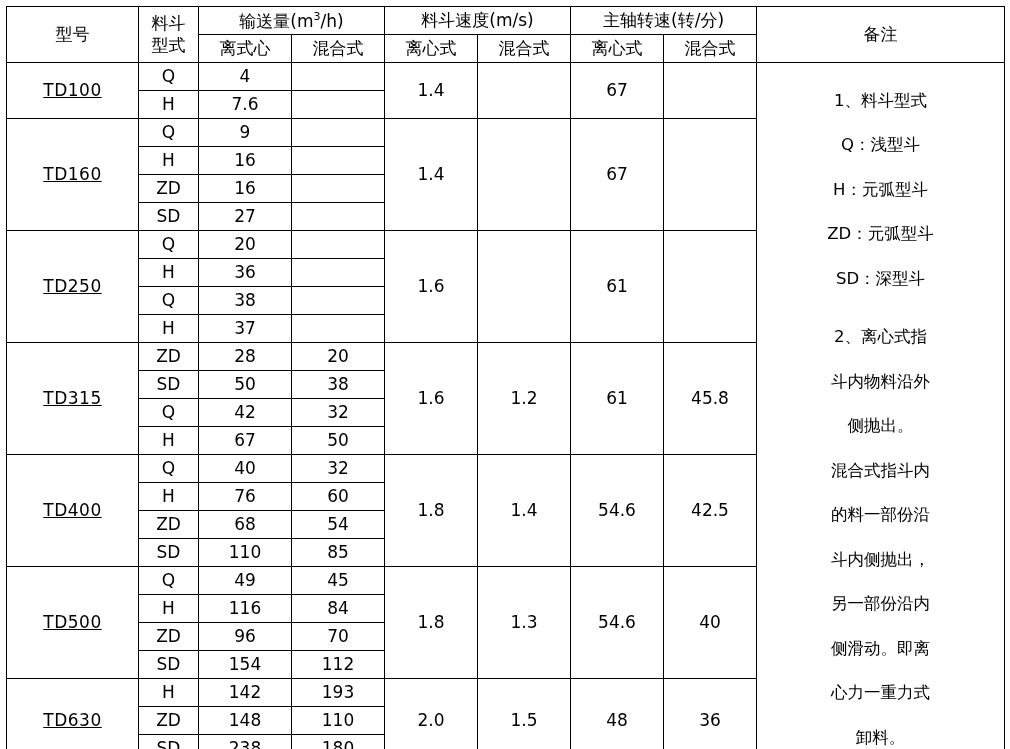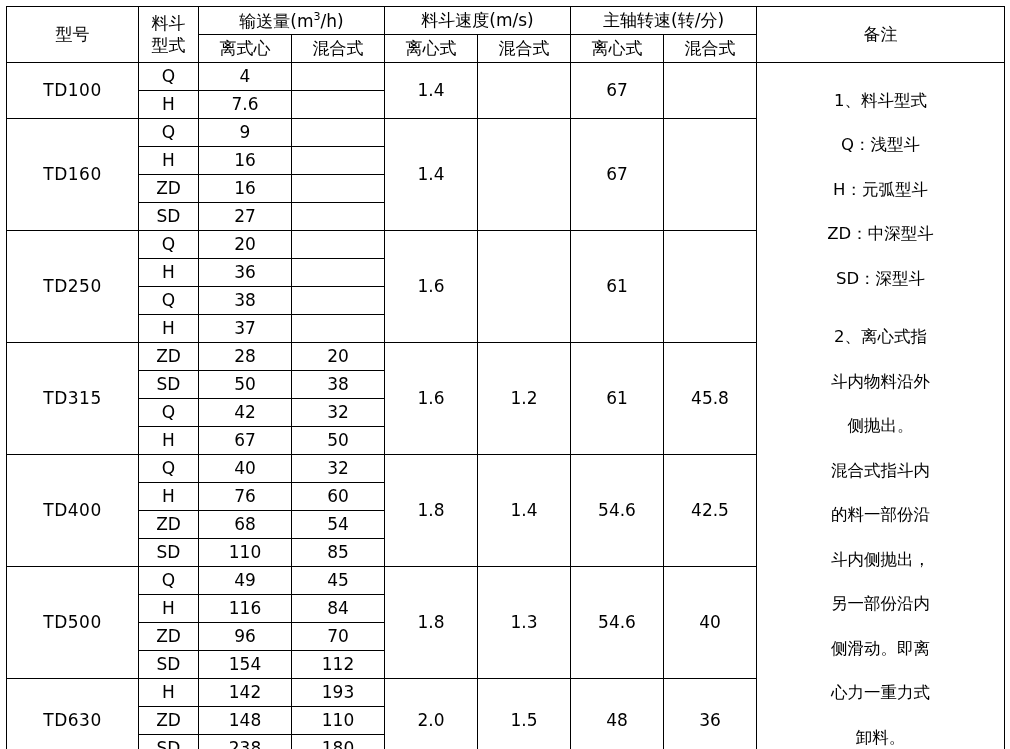--- a/index.html
+++ b/index.html
@@ -36,20 +36,21 @@
     line-height: 1.25;
     height: 27px;
   }
   .hdr {
     font-size: 17.5px;
     height: 30px;
   }
   .model-cell {
     font-size: 18px;
     letter-spacing: 0.5px;
+    text-decoration: underline;
   }
   .bucket-cell {
     font-size: 16.5px;
   }
   .num {
     font-size: 17px;
   }
   .remark-cell {
     vertical-align: top;
     text-align: left;
@@ -131,21 +132,21 @@
           <td class="num"></td>
           <td class="num" rowspan="2">1.4</td>
           <td class="num" rowspan="2"></td>
           <td class="num" rowspan="2">67</td>
           <td class="num" rowspan="2"></td>
           <td class="remark-cell" rowspan="25">
             <div class="remark-body">
               <div class="para">1、料斗型式</div>
               <div class="para">Q：浅型斗</div>
               <div class="para">H：元弧型斗</div>
-              <div class="para">ZD：中深型斗</div>
+              <div class="para">ZD：元弧型斗</div>
               <div class="para">SD：深型斗</div>
               <div class="gap"></div>
               <div class="para">2、离心式指</div>
               <div class="para">斗内物料沿外</div>
               <div class="para">侧抛出。</div>
               <div class="para">混合式指斗内</div>
               <div class="para">的料一部份沿</div>
               <div class="para">斗内侧抛出，</div>
               <div class="para">另一部份沿内</div>
               <div class="para">侧滑动。即离</div>

